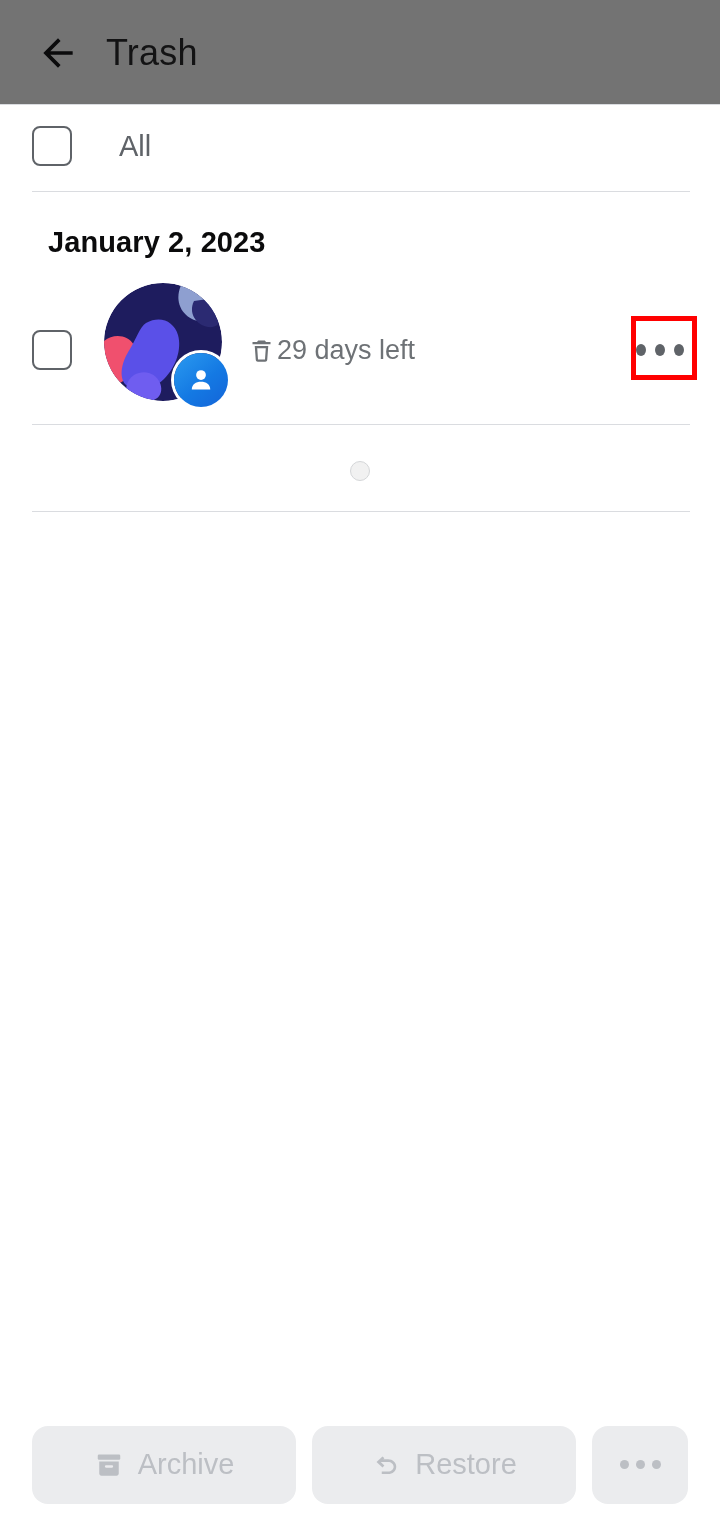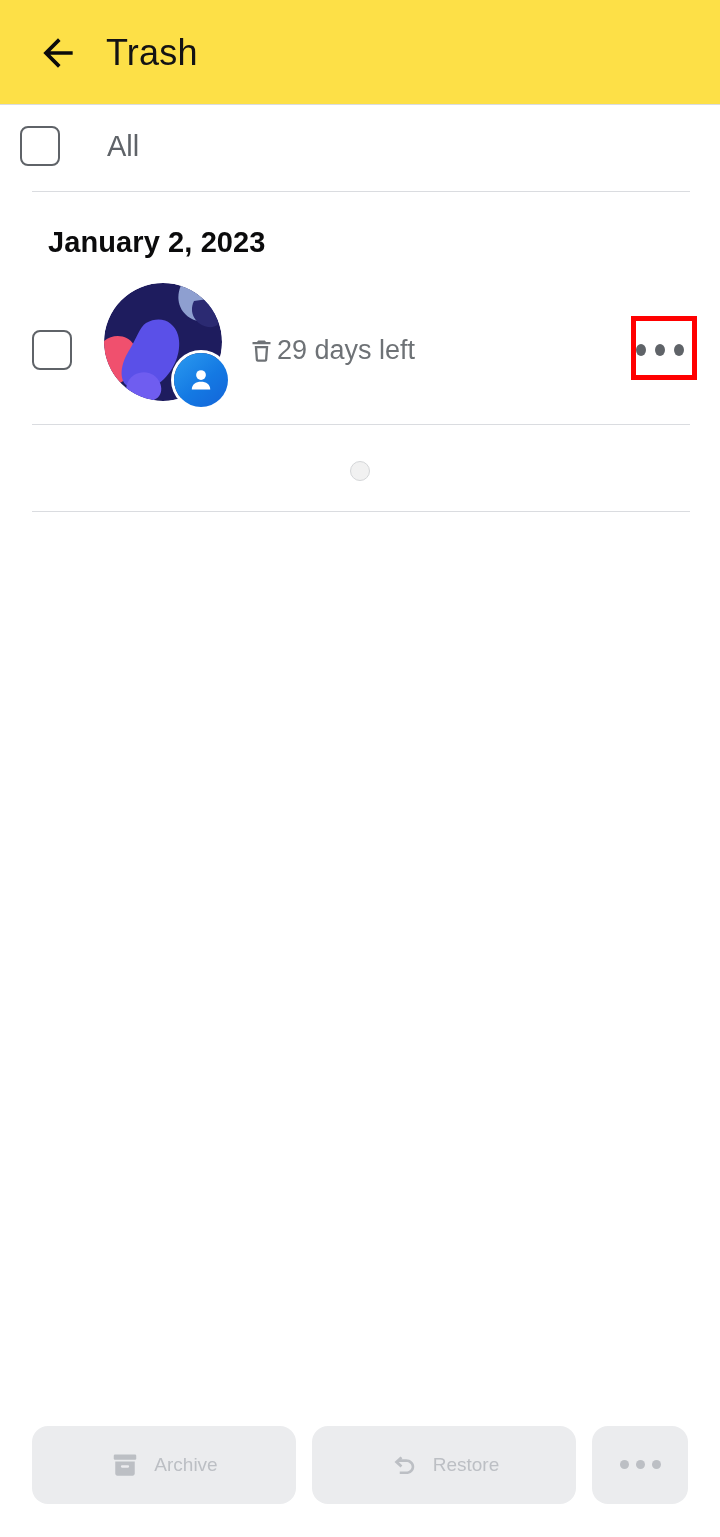--- a/index.html
+++ b/index.html
@@ -8,41 +8,41 @@
     background:#ffffff;
     font-family:"Liberation Sans", sans-serif;
     -webkit-font-smoothing:antialiased;
     overflow:hidden;
   }
   .screen { position:relative; width:720px; height:1537px; background:#ffffff; }
 
   
   .header {
     position:absolute; left:0; top:0; width:720px; height:105px;
-    display:flex; align-items:center; padding-left:30px; background:#fde047;
+    display:flex; align-items:center; padding-left:30px; background:#737373;
   }
   .back-btn {
     width:56px; height:56px; display:flex; align-items:center; justify-content:center;
     cursor:pointer; flex:0 0 auto;
   }
   .page-title {
     font-size:36px; color:#131314; font-weight:400; letter-spacing:.2px;
     margin-left:20px; line-height:1;
   }
   .divider-full {
     position:absolute; left:0; width:720px; height:1px; background:#dadce0;
   }
   .divider-inset {
     position:absolute; left:32px; width:658px; height:1px; background:#dadce0;
   }
 
   
   .all-row {
     position:absolute; left:0; top:106px; width:720px; height:80px;
-    display:flex; align-items:center; padding-left:20px;
+    display:flex; align-items:center; padding-left:32px;
   }
   .cbox {
     width:40px; height:40px; border:2.5px solid #5f6368; border-radius:8px;
     background:#ffffff; flex:0 0 auto; cursor:pointer;
   }
   .all-label {
     font-size:29px; color:#5f6368; margin-left:47px; line-height:1;
   }
 
   
@@ -102,21 +102,21 @@
   }
 
   
   .bottom-bar {
     position:absolute; left:0; bottom:0; width:720px; height:145px;
     background:#ffffff; display:flex; align-items:center; padding-left:32px; gap:16px;
   }
   .act-btn {
     height:78px; border-radius:16px; background:#ebecee;
     display:flex; align-items:center; justify-content:center; gap:14px;
-    color:#bcbfc4; font-size:19px; border:none; cursor:default;
+    color:#bcbfc4; font-size:29px; border:none; cursor:default;
   }
   .act-archive { width:264px; }
   .act-restore { width:264px; }
   .act-more { width:96px; display:flex; gap:7px; }
   .act-more-dot { width:9px; height:9px; border-radius:50%; background:#bcbfc4; }
   .act-label { line-height:1; }
   svg { display:block; }
 </style>
 </head>
 <body>

